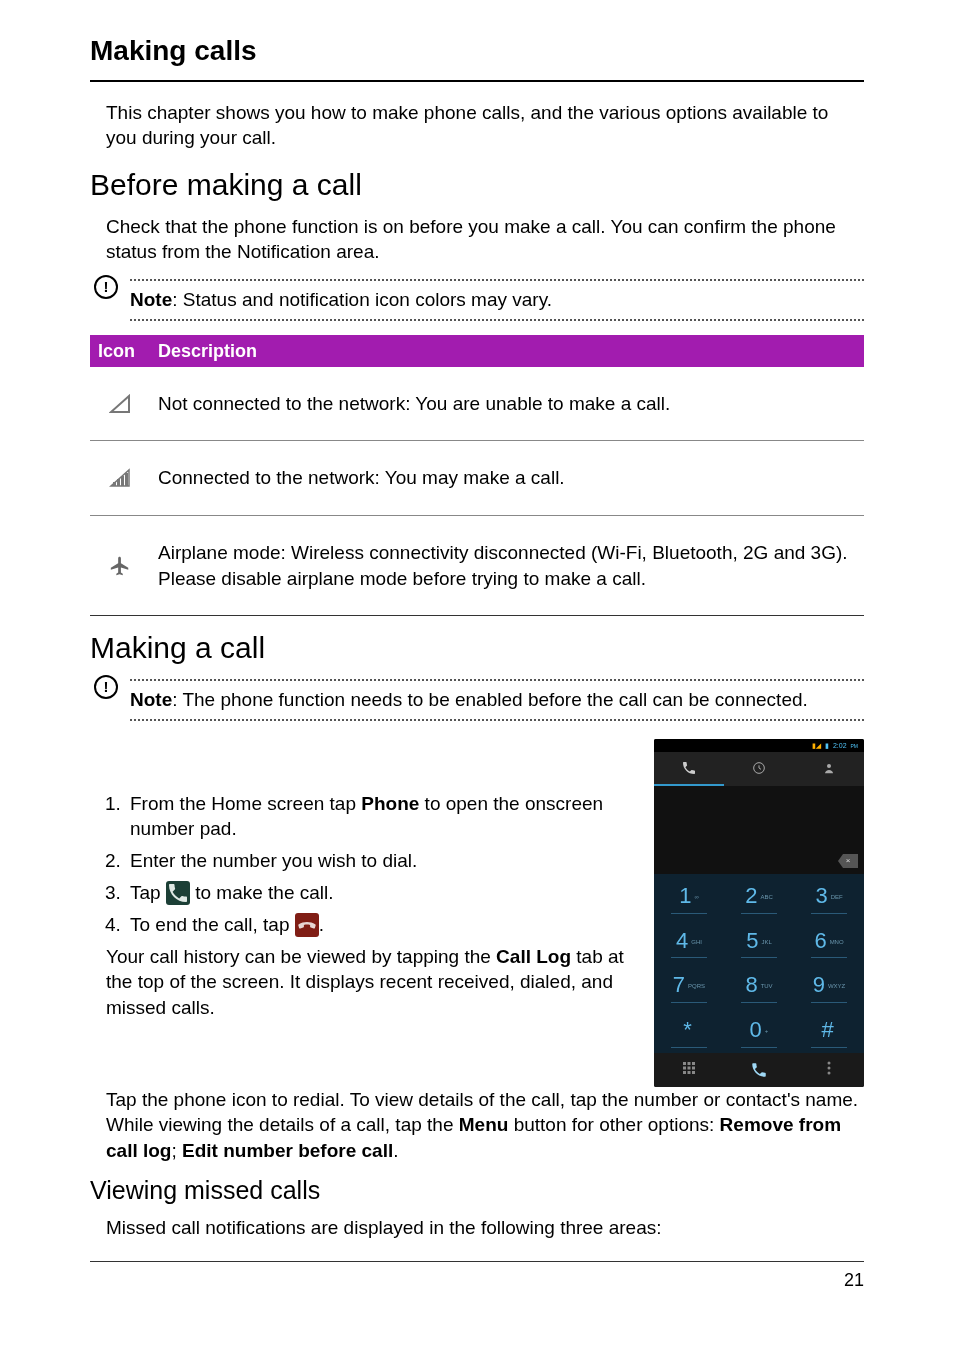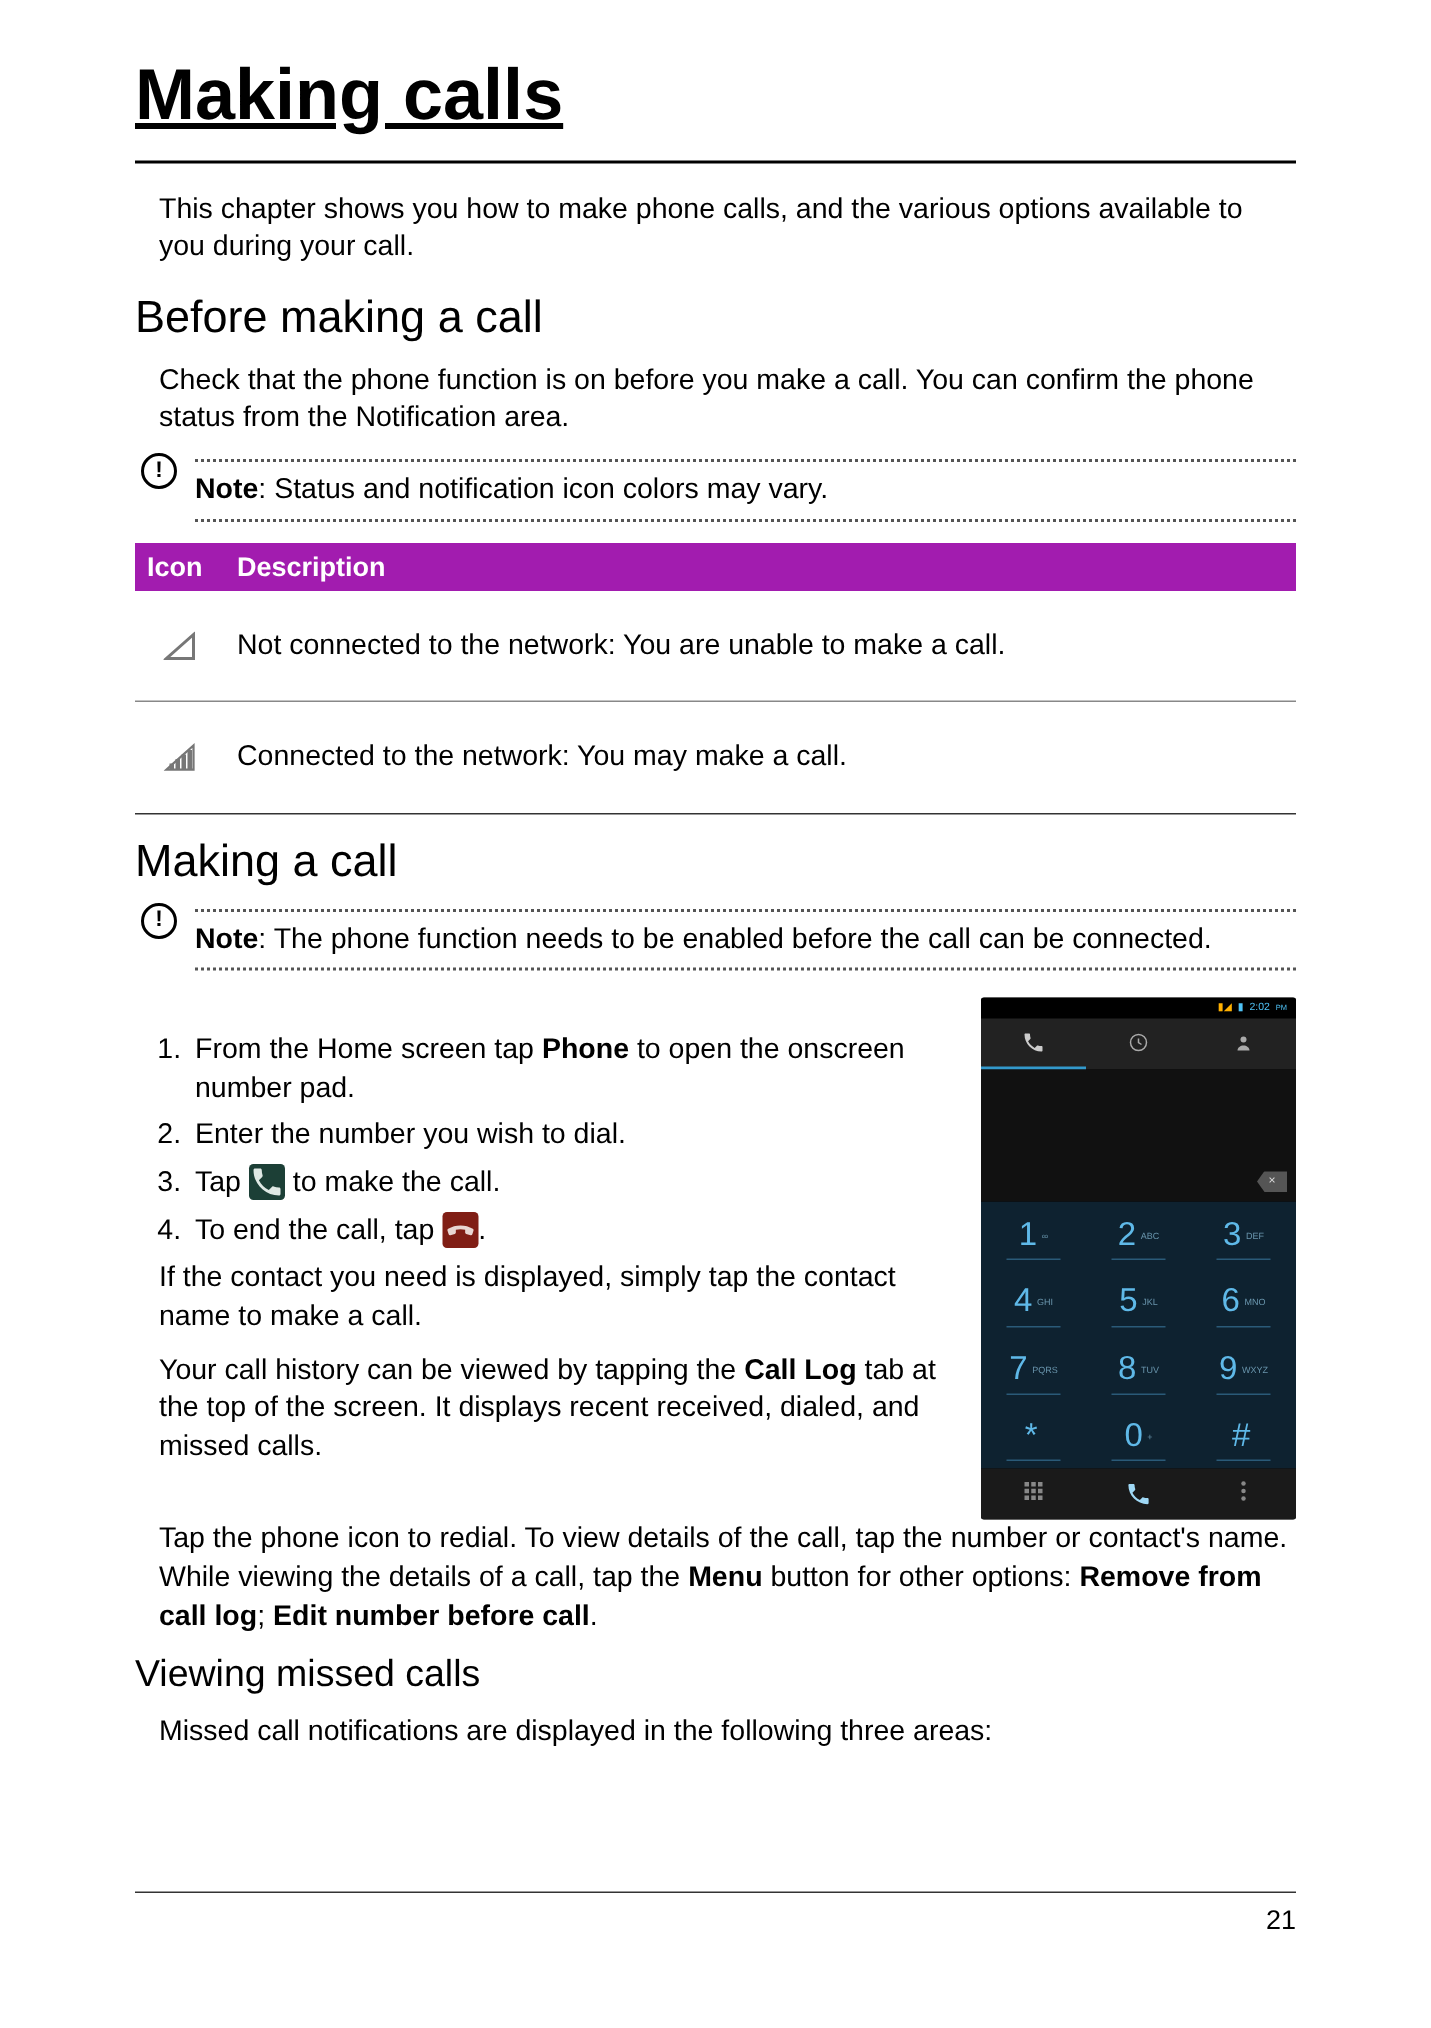--- a/index.html
+++ b/index.html
@@ -8,24 +8,23 @@
     font-size: 19px;
     line-height: 1.35;
     color: #000;
     background: #fff;
     width: 954px;
     height: 1352px;
     position: relative;
     padding: 32px 90px 0 90px;
   }
   .page-title {
-    font-size: 48px;
+    font-size: 28px;
     font-weight: bold;
     margin-bottom: 10px;
-    text-decoration: underline;
   }
   .hr-thick { border: none; border-top: 2px solid #000; margin-bottom: 18px; }
   .hr-thin { border: none; border-top: 1px solid #333; margin-top: 6px; margin-bottom: 6px; }
   .body-text { margin-left: 16px; margin-bottom: 14px; }
   .h2 { font-size: 30px; font-weight: normal; margin-bottom: 8px; margin-top: 10px; }
   .h3 { font-size: 25px; font-weight: normal; margin-bottom: 8px; margin-top: 10px; }
   .note-box {
     position: relative;
     margin: 10px 0 14px 0;
     padding: 8px 0 8px 40px;
@@ -141,20 +140,28 @@
       <svg width="22" height="20" viewBox="0 0 22 20">
         <path d="M2 18 L20 18 L20 2 Z" fill="none" stroke="#777" stroke-width="1.5"></path>
         <rect x="4" y="14" width="3" height="4" fill="#777"></rect>
         <rect x="8" y="11" width="3" height="7" fill="#777"></rect>
         <rect x="12" y="8" width="3" height="10" fill="#777"></rect>
         <rect x="16" y="5" width="3" height="13" fill="#777"></rect>
       </svg>
     </td>
     <td>Connected to the network: You may make a call.</td>
   </tr>
+  <tr>
+    <td class="icon-cell">
+      <svg width="22" height="22" viewBox="0 0 24 24">
+            <path d="M21 16v-2l-8-5V3.5c0-.83-.67-1.5-1.5-1.5S10 2.67 10 3.5V9l-8 5v2l8-2.5V19l-2 1.5V22l3.5-1 3.5 1v-1.5L13 19v-5.5l8 2.5z" fill="#666"></path>
+          </svg>
+    </td>
+    <td>Airplane mode: Wireless connectivity disconnected (Wi-Fi, Bluetooth, 2G and 3G). Please disable airplane mode before trying to make a call.</td>
+  </tr>
 </tbody>
   </table>
 
 <h2 class="h2">Making a call</h2>
 
 <div class="note-box">
   <span class="note-icon"></span>
   <span class="bold">Note</span><span>: The phone function needs to be enabled before the call can be connected.</span>
 </div>
 
@@ -173,21 +180,20 @@
         </span><span> to make the call.</span>
       </li>
       <li>
         <span>To end the call, tap </span><span class="inline-icon end-icon">
           <svg width="24" height="24" viewBox="0 0 24 24">
               <path d="M12 9C9 9 6.2 9.8 3.8 11.2c-.4.2-.6.7-.5 1.1l.8 2.6c.2.5.7.8 1.2.6l2.9-.9c.4-.1.7-.5.7-.9v-1.8c1-.3 2-.4 3.1-.4s2.1.1 3.1.4v1.8c0 .4.3.8.7.9l2.9.9c.5.2 1-.1 1.2-.6l.8-2.6c.1-.4-.1-.9-.5-1.1C17.8 9.8 15 9 12 9z" fill="#e8d6d2"></path>
             </svg>
         </span><span>.</span>
       </li>
     </ol>
-    <p class="body-p">If the contact you need is displayed, simply tap the contact name to make a call.</p>
 
     <p class="body-p">
       <span>Your call history can be viewed by tapping the </span><span class="bold">Call Log</span><span> tab at the top of the screen. It displays recent received, dialed, and missed calls.</span>
     </p>
   </div>
 
   <div class="phone-shot">
     <div class="phone">
       <div class="statusbar">
         <span>▮◢</span>

